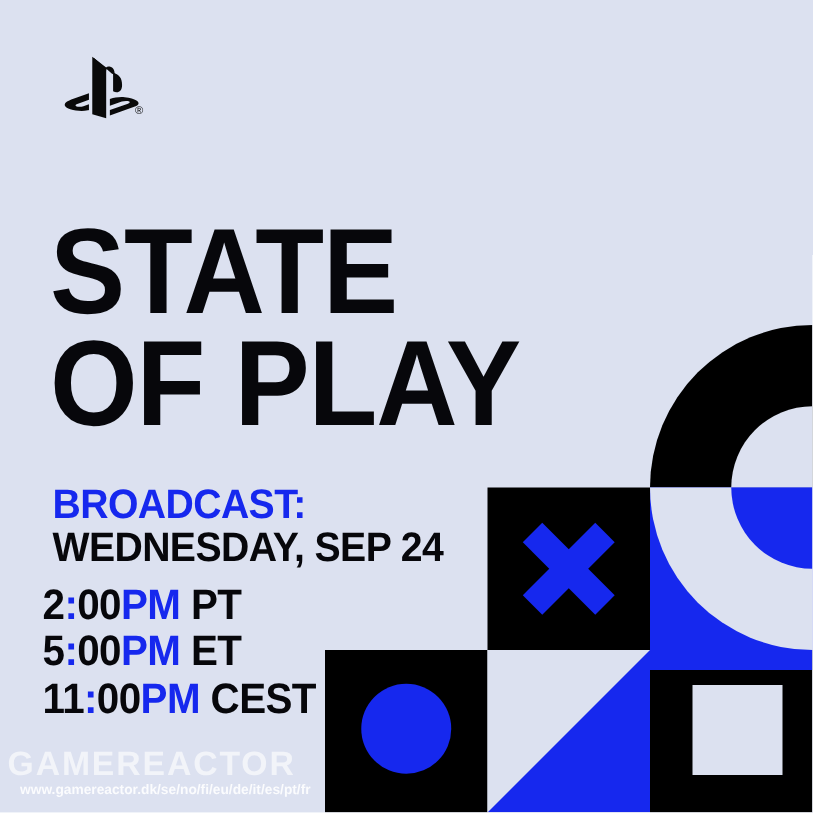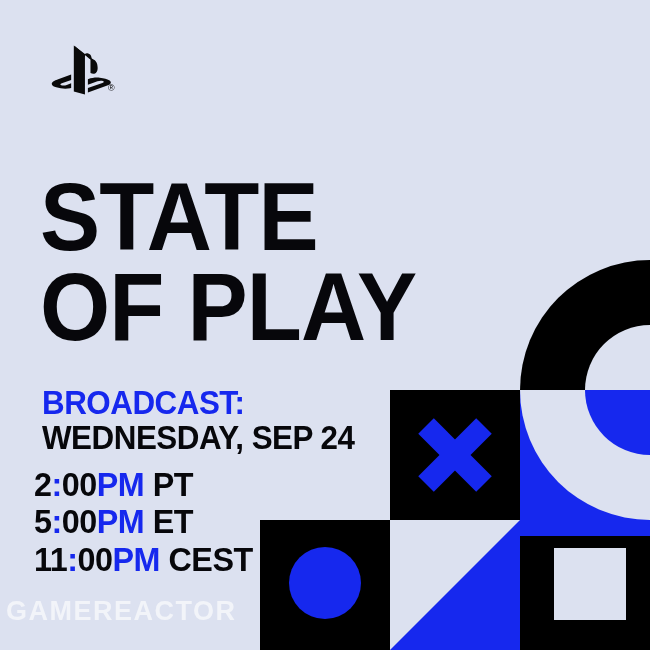--- a/index.html
+++ b/index.html
@@ -273,14 +273,15 @@
 
   <div class="shape cell-square">
     <div class="inner"></div>
   </div>
 
   <div class="shape sliver">
     <div class="sv"></div>
   </div>
 
   <div class="wm-word">GAMEREACTOR</div>
+  <div class="wm-url">www.gamereactor.dk/se/no/fi/eu/de/it/es/pt/fr</div>
 
 </div>
 
 </body></html>

